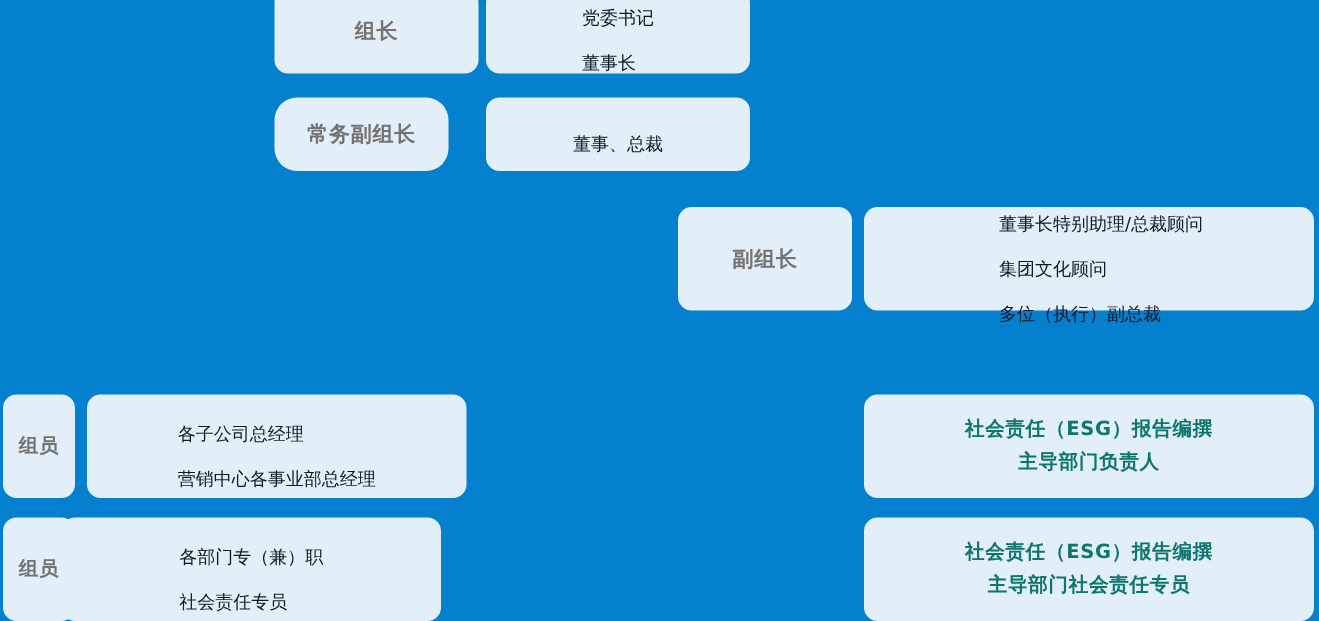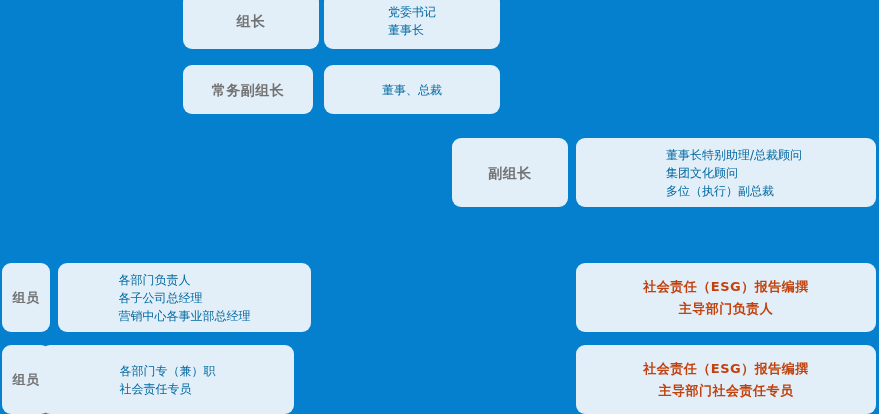--- a/index.html
+++ b/index.html
@@ -37,33 +37,34 @@
     letter-spacing: 0.5px;
     line-height: 20px;
     text-align: center;
     white-space: nowrap;
   }
   .role-label.small {
     font-size: 13px;
   }
   
   .detail-line {
-    color: #0369a1;
+    color: #0f172a;
     font-size: 12px;
     line-height: 18px;
     white-space: nowrap;
     text-align: left;
+    margin-top: 12px;
   }
   .detail-block {
     display: flex;
     flex-direction: column;
   }
   
   .esg-line {
-    color: #c2410c;
+    color: #0f766e;
     font-weight: bold;
     font-size: 13px;
     line-height: 20px;
     letter-spacing: 0.5px;
     white-space: nowrap;
     text-align: center;
   }
   .esg-line + .esg-line {
     margin-top: 2px;
   }
@@ -76,21 +77,21 @@
   <div class="card" style="left:183px; top:-7px; width:136px; height:56px;">
     <span class="role-label">组长</span>
   </div>
   <div class="card" style="left:324px; top:-7px; width:176px; height:56px;">
     <div class="detail-block">
       <span class="detail-line">党委书记</span>
       <span class="detail-line">董事长</span>
     </div>
   </div>
 
-  <div class="card" style="left:183px; top:65px; width:130px; height:49px;">
+  <div class="card" style="left:183px; top:65px; width:116px; height:49px;border-radius:15px;">
     <span class="role-label">常务副组长</span>
   </div>
   <div class="card" style="left:324px; top:65px; width:176px; height:49px;">
     <div class="detail-block">
       <span class="detail-line">董事、总裁</span>
     </div>
   </div>
 
   <div class="card" style="left:452px; top:138px; width:116px; height:69px;">
     <span class="role-label">副组长</span>
@@ -101,21 +102,20 @@
       <span class="detail-line">集团文化顾问</span>
       <span class="detail-line">多位（执行）副总裁</span>
     </div>
   </div>
 
   <div class="card" style="left:2px; top:263px; width:48px; height:69px;">
     <span class="role-label small">组员</span>
   </div>
   <div class="card" style="left:58px; top:263px; width:253px; height:69px;">
     <div class="detail-block">
-      <span class="detail-line">各部门负责人</span>
       <span class="detail-line">各子公司总经理</span>
       <span class="detail-line">营销中心各事业部总经理</span>
     </div>
   </div>
   <div class="card" style="left:576px; top:263px; width:300px; height:69px;">
     <span class="esg-line">社会责任（ESG）报告编撰</span>
     <span class="esg-line">主导部门负责人</span>
   </div>
 
   <div class="card" style="left:2px; top:345px; width:48px; height:69px;">

